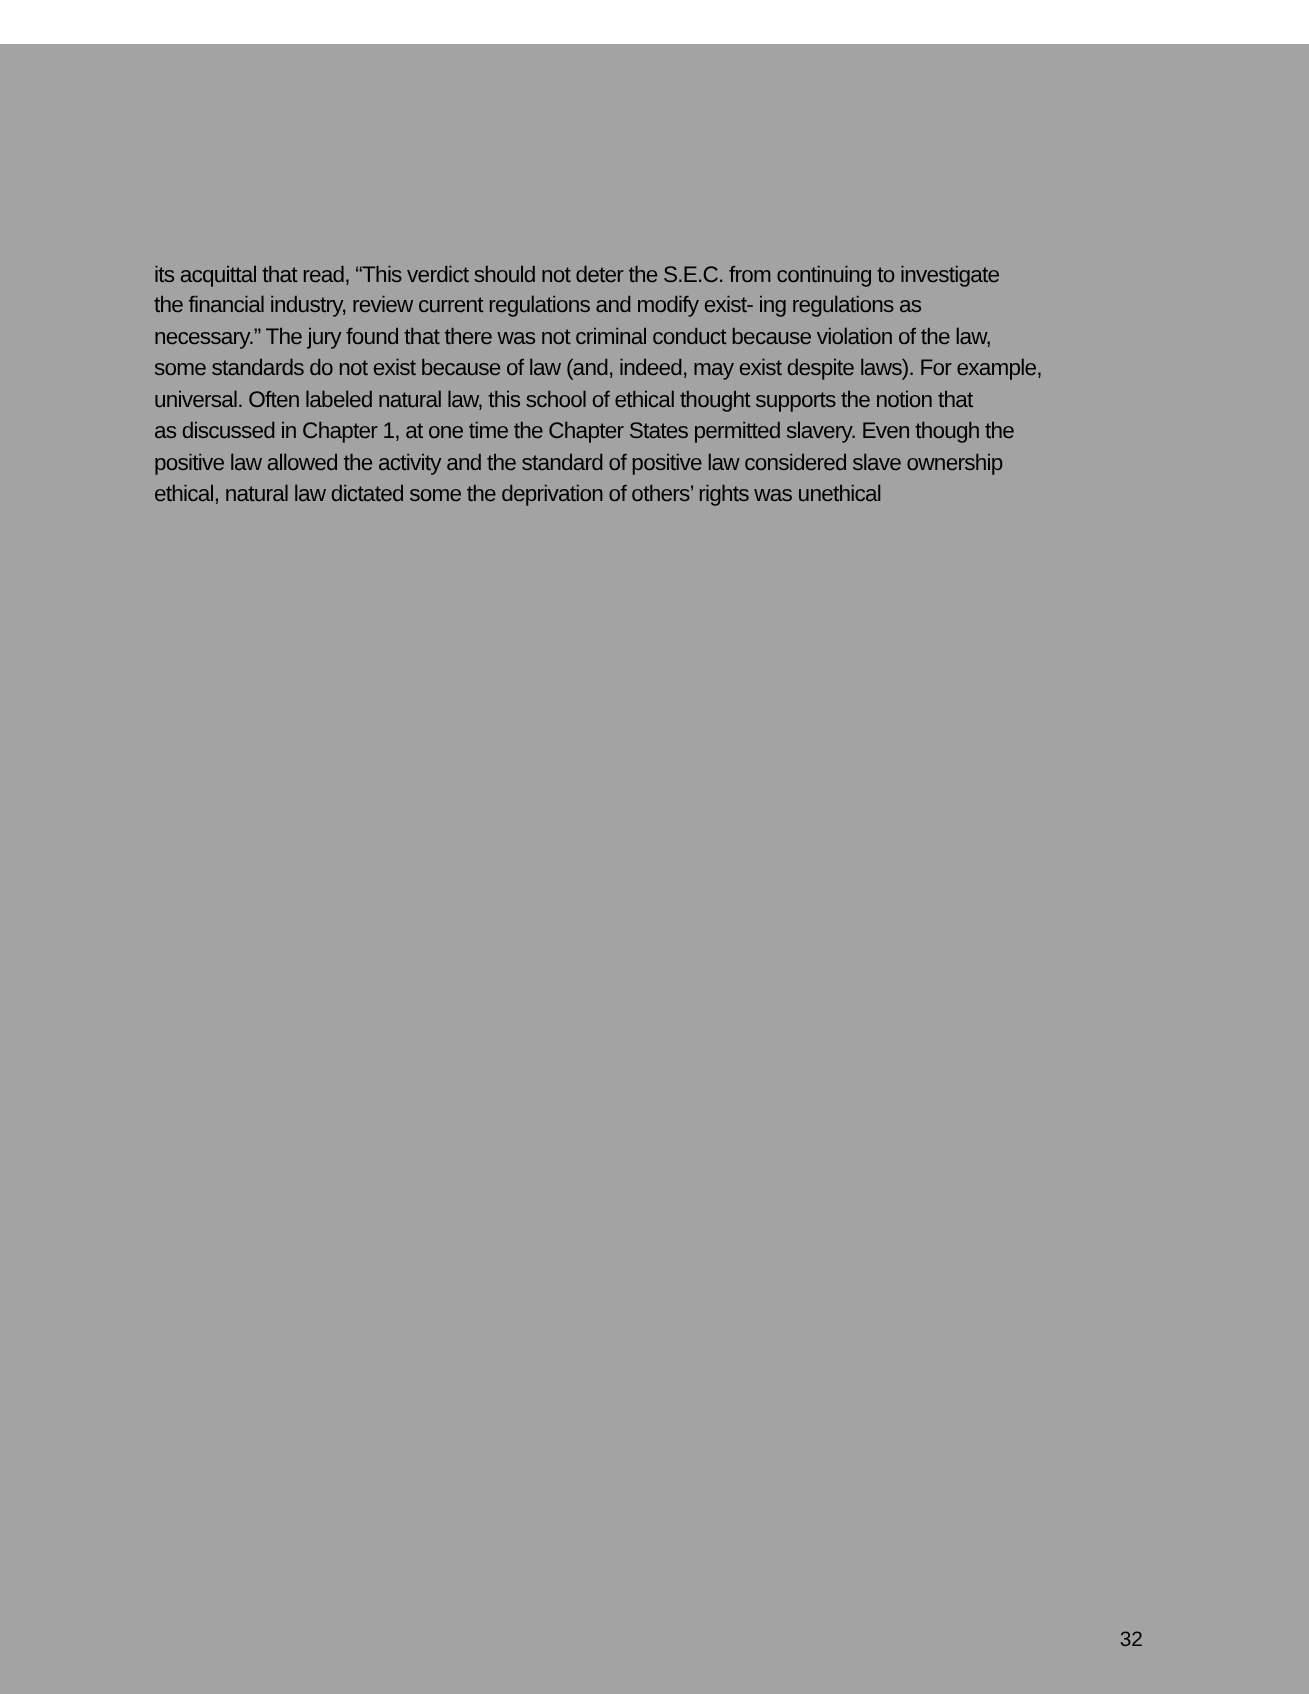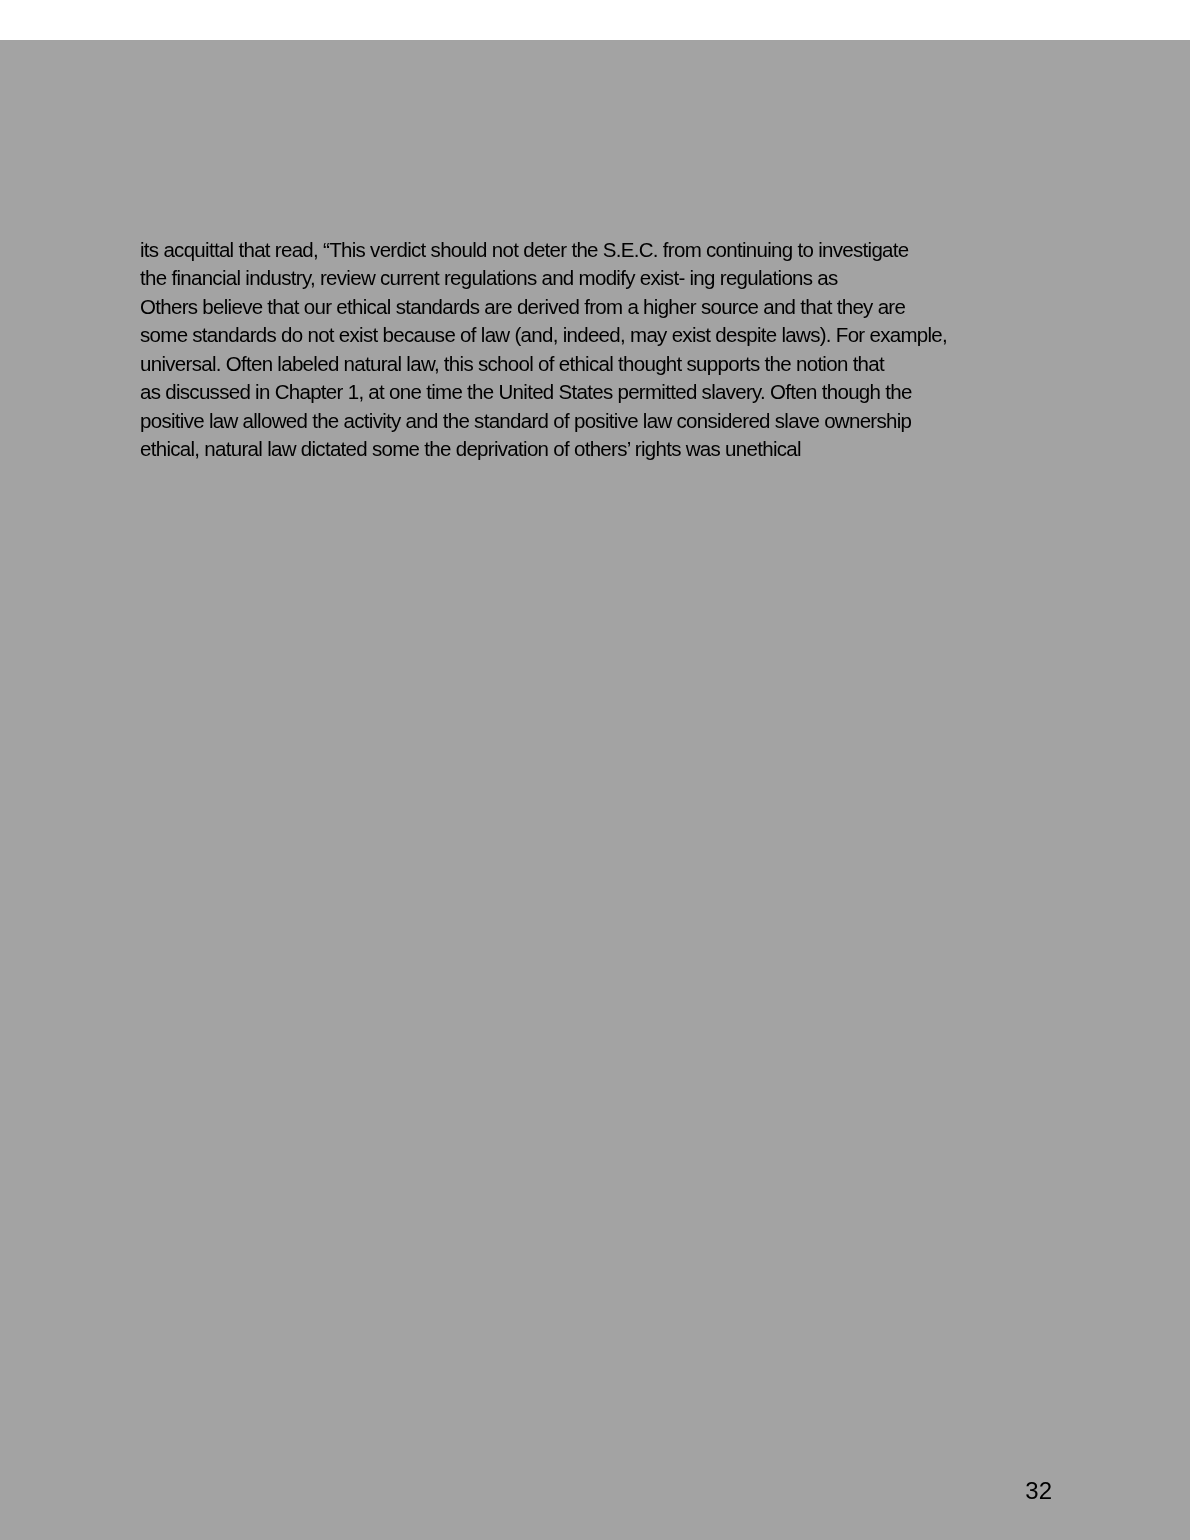--- a/index.html
+++ b/index.html
@@ -29,36 +29,36 @@
   }
   .line {
     white-space: nowrap;
   }
   .heading {
     
   }
   .page-number {
     position: absolute;
     top: 1438px;
-    right: 138px;
-    font-size: 24px;
+    right: 151px;
+    font-size: 19px;
     line-height: 26px;
     letter-spacing: 0;
     color: #000000;
     text-align: left;
   }
 </style>
 </head>
 <body>
 
 <div class="page">
   <div class="text-block">
     <div class="line">its acquittal that read, “This verdict should not deter the S.E.C. from continuing to investigate</div>
     <div class="line">the financial industry, review current regulations and modify exist- ing regulations as</div>
-    <div class="line">Others believe that our ethical standards are derived from a higher source and that they are</div>
+    <div class="line">necessary.” The jury found that there was not criminal conduct because violation of the law,</div>
     <div class="line">some standards do not exist because of law (and, indeed, may exist despite laws). For example,</div>
     <div class="line">universal. Often labeled natural law, this school of ethical thought supports the notion that</div>
-    <div class="line">as discussed in Chapter 1, at one time the United States permitted slavery. Often though the</div>
+    <div class="line">as discussed in Chapter 1, at one time the Chapter States permitted slavery. Even though the</div>
     <div class="line">positive law allowed the activity and the standard of positive law considered slave ownership</div>
     <div class="line">ethical, natural law dictated some the deprivation of others’ rights was unethical</div>
   </div>
   <div class="page-number">32</div>
 </div>
 
 </body></html>

